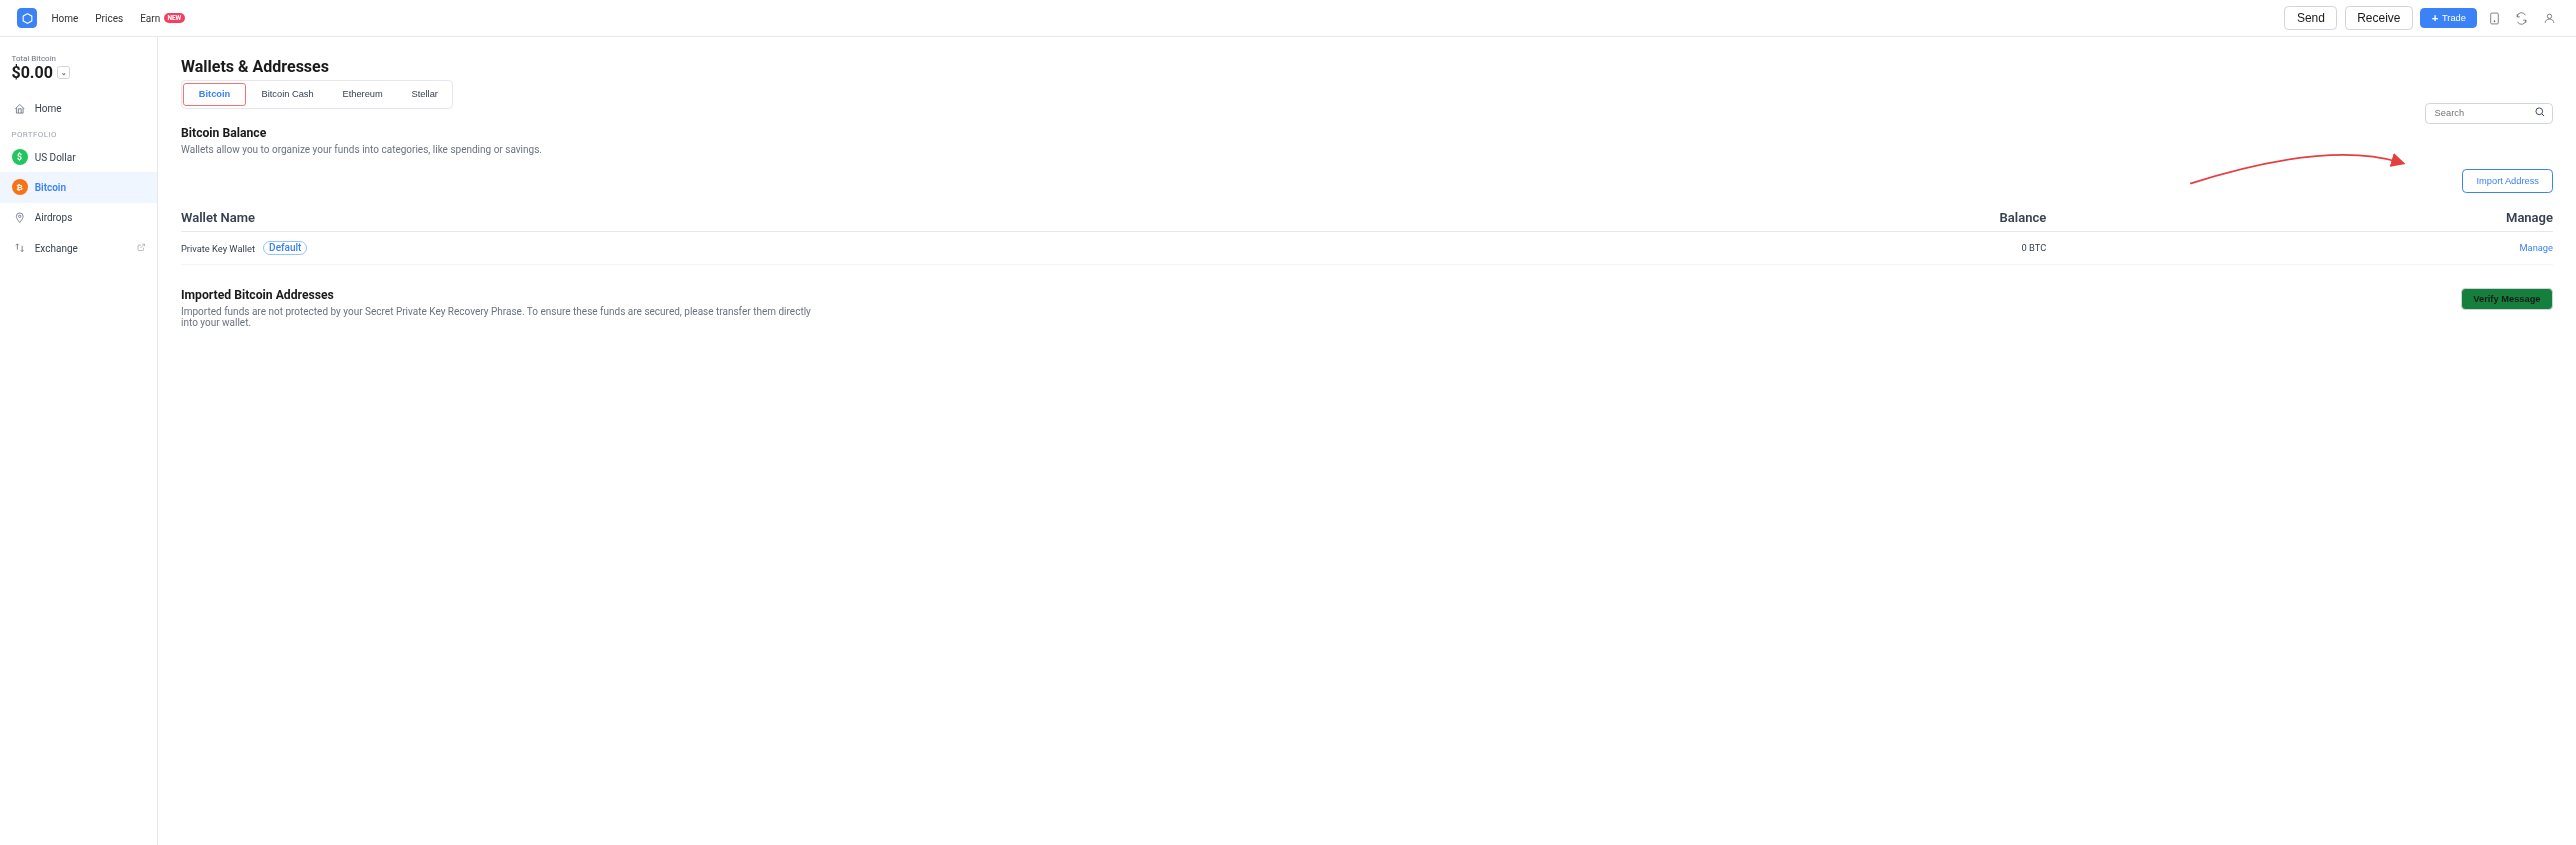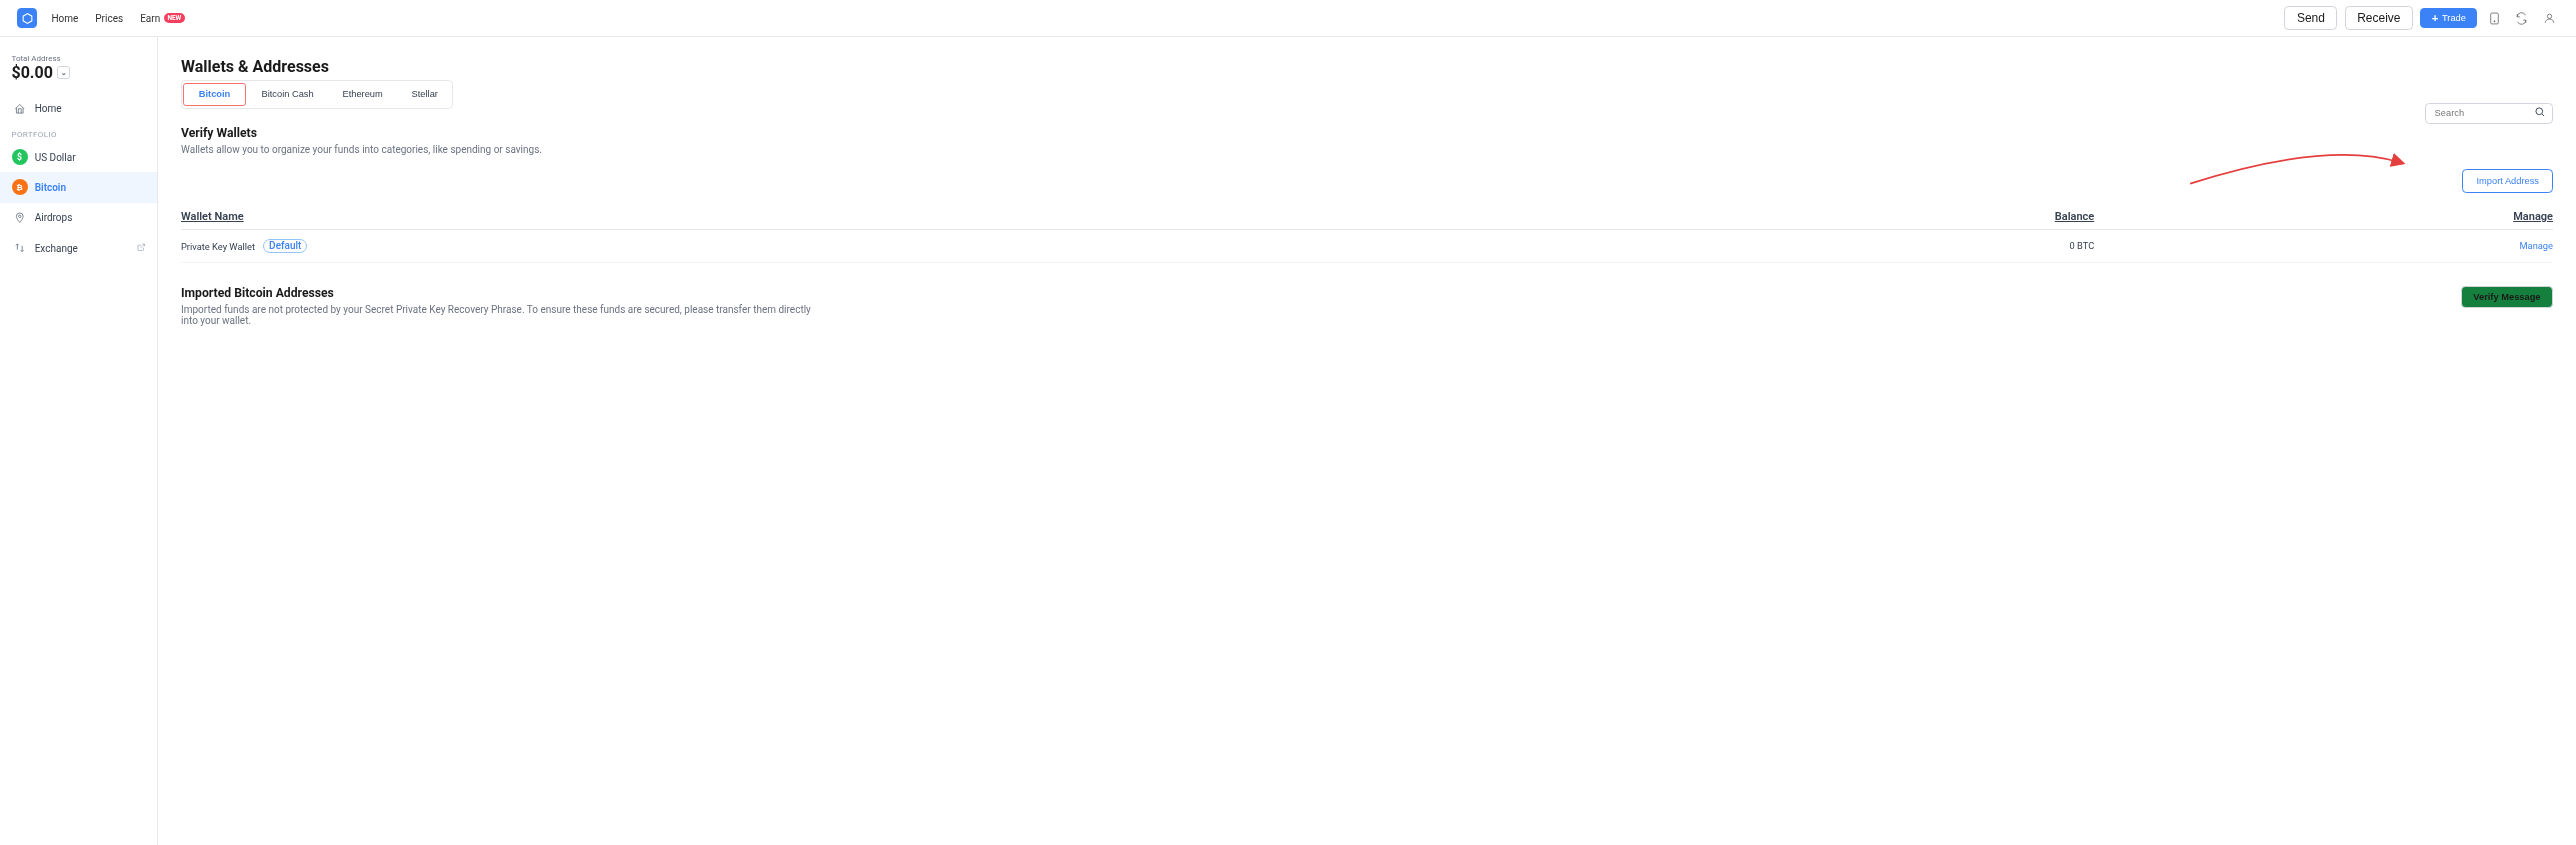--- a/index.html
+++ b/index.html
@@ -207,26 +207,25 @@
     }
 
     
     .wallet-table {
       width: 100%;
       border-collapse: collapse;
       margin-bottom: 23px;
     }
     .wallet-table th {
       text-align: left;
-      font-size: 11px;
+      font-size: 13px;
       font-weight: 600;
       color: #374151;
       padding: 5.8px 0;
       border-bottom: 0.7px solid #e5e7eb;
-      text-decoration: underline;
     }
     .wallet-table th.right, .wallet-table td.right { text-align: right; }
     .wallet-table td {
       padding: 8.6px 0;
       font-size: 9.3px;
       border-bottom: 0.7px solid #f3f4f6;
       color: #374151;
       vertical-align: middle;
     }
     .default-badge {
@@ -305,21 +304,21 @@
           <path d="M4 20c0-4 3.6-7 8-7s8 3 8 7"></path>
         </svg>
     </div>
   </div>
 </nav>
 
 <div class="layout">
 
   <aside class="sidebar">
     <div class="sidebar-balance">
-      <div class="sidebar-balance-label">Total Address</div>
+      <div class="sidebar-balance-label">Total Bitcoin</div>
       <div class="sidebar-balance-amount">
         <span>$0.00</span>
         <div class="sidebar-balance-chevron">⌄</div>
       </div>
     </div>
 
     <div class="sidebar-item">
       <div class="sidebar-icon icon-home">
         <svg width="11.5" height="11.5" viewBox="0 0 24 24" fill="none" stroke="#6b7280" stroke-width="1.8">
             <path d="M3 12L12 3l9 9"></path>
@@ -382,21 +381,21 @@
       <input class="search-input" type="text" placeholder="Search" style="">
       <span class="search-icon-wrap">
         <svg width="11.5" height="11.5" viewBox="0 0 24 24" fill="none" stroke="#374151" stroke-width="2">
             <circle cx="11" cy="11" r="7"></circle>
             <path d="M21 21l-4.35-4.35"></path>
           </svg>
       </span>
     </div>
 
     <div>
-      <h2 class="section-title">Verify Wallets</h2>
+      <h2 class="section-title">Bitcoin Balance</h2>
       <p class="section-subtitle">Wallets allow you to organize your funds into categories, like spending or savings.</p>
 
       <div style="position:relative; display:flex; justify-content:flex-end; margin-bottom:11.5px;">
 
         <svg style="position:absolute; right:140px; top:-36px; pointer-events:none;" width="230" height="58" viewBox="0 0 320 80">
           <defs>
             <marker id="arrowhead" markerWidth="8" markerHeight="8" refX="4" refY="4" orient="auto">
               <path d="M0,0 L8,4 L0,8 Z" fill="#e53e3e"></path>
             </marker>
           </defs>

